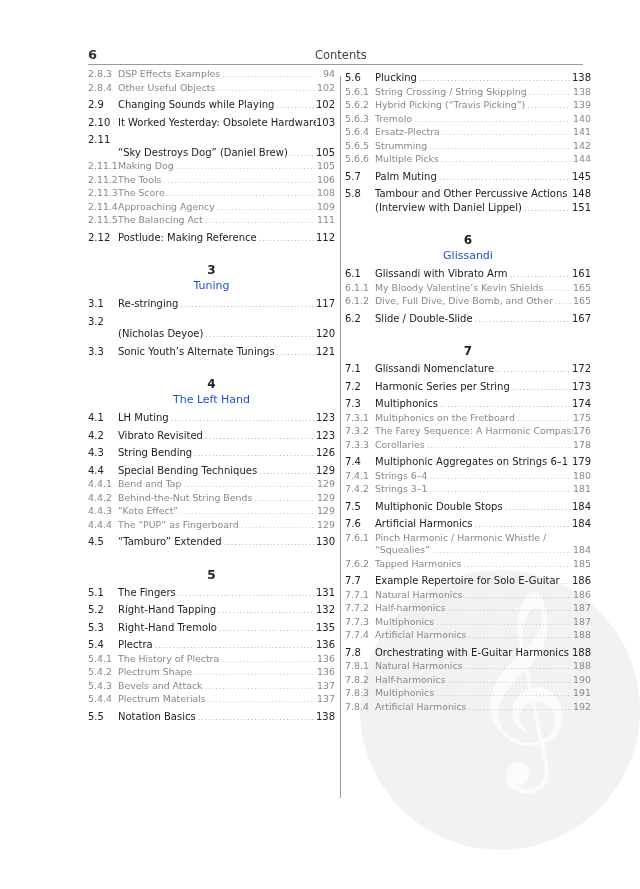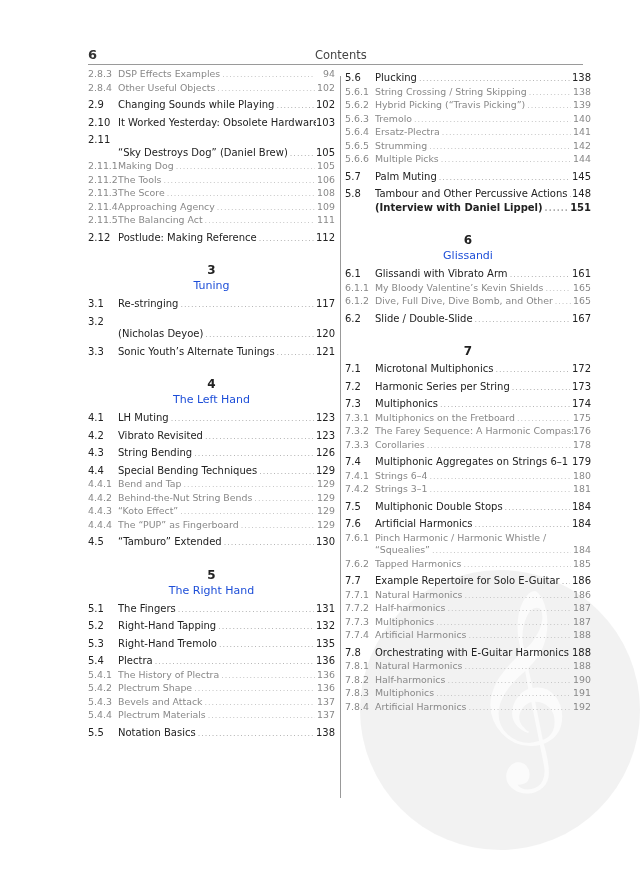--- a/index.html
+++ b/index.html
@@ -237,21 +237,20 @@
     <div class="row main">
       <span class="num">4.5</span>
       <span class="title">
         <span class="t">“Tamburo” Extended</span>
         <span class="dots">........................................................................................................................</span>
       </span>
       <span class="page">130</span>
     </div>
     <div class="chap">
       <div class="cnum">5</div>
-      <div class="cname">The Right Hand</div>
     </div>
     <div class="row main">
       <span class="num">5.1</span>
       <span class="title">
         <span class="t">The Fingers</span>
         <span class="dots">........................................................................................................................</span>
       </span>
       <span class="page">131</span>
     </div>
     <div class="row main">
@@ -385,21 +384,21 @@
       <span class="page">145</span>
     </div>
     <div class="row main">
       <span class="num">5.8</span>
       <span class="title">
         <span class="t">Tambour and Other Percussive Actions</span>
         <span class="dots">........................................................................................................................</span>
       </span>
       <span class="page">148</span>
     </div>
-    <div class="row main cont" style="margin-top: 0px; font-weight: bold;">
+    <div class="row main cont" style="margin-top: 0px;">
       <span class="title">
         <span class="t">(Interview with Daniel Lippel)</span>
         <span class="dots">........................................................................................................................</span>
       </span>
       <span class="page">151</span>
     </div>
     <div class="chap">
       <div class="cnum">6</div>
       <div class="cname">Glissandi</div>
     </div>
@@ -434,21 +433,21 @@
         <span class="dots">........................................................................................................................</span>
       </span>
       <span class="page">167</span>
     </div>
     <div class="chap">
       <div class="cnum">7</div>
     </div>
     <div class="row main">
       <span class="num">7.1</span>
       <span class="title">
-        <span class="t">Microtonal Multiphonics</span>
+        <span class="t">Glissandi Nomenclature</span>
         <span class="dots">........................................................................................................................</span>
       </span>
       <span class="page">172</span>
     </div>
     <div class="row main">
       <span class="num">7.2</span>
       <span class="title">
         <span class="t">Harmonic Series per String</span>
         <span class="dots">........................................................................................................................</span>
       </span>

